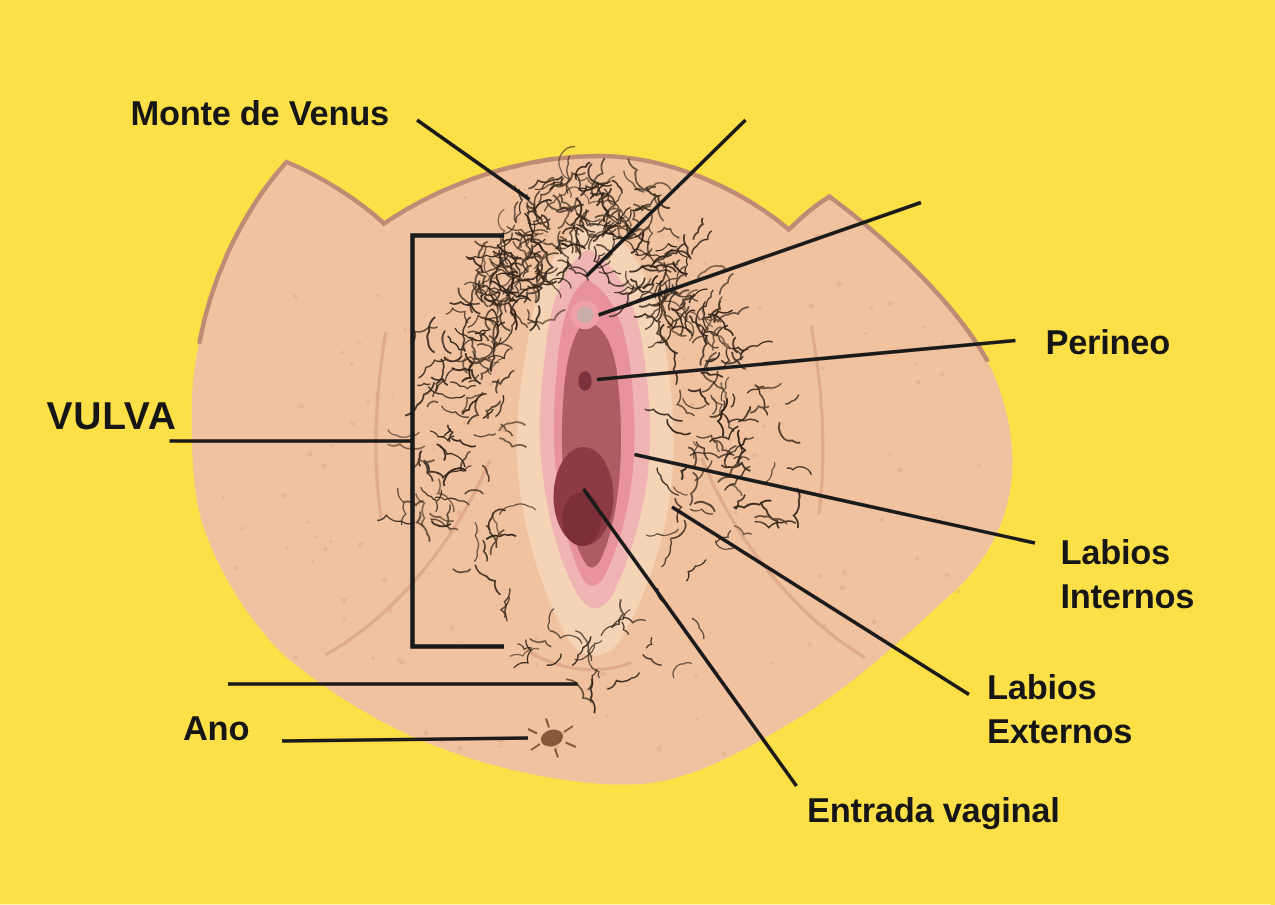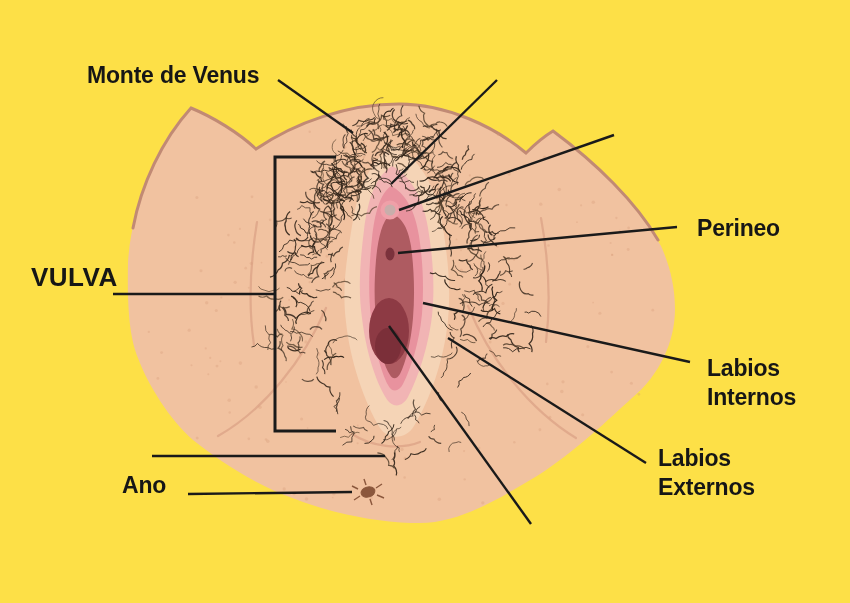--- a/index.html
+++ b/index.html
@@ -765,13 +765,14 @@
       <path class="leader" d="M 389,326 L 531,524"></path>
     </g>
   </svg>
 
   <div class="label" style="left:87px;top:62px">Monte de Venus</div>
   <div class="label" style="left:697px;top:215px">Perineo</div>
   <div class="label big" style="left:31px;top:264px">VULVA</div>
   <div class="label wrap" style="left:707px;top:354px;width:120px">Labios Internos</div>
   <div class="label wrap" style="left:658px;top:444px;width:125px">Labios Externos</div>
   <div class="label" style="left:122px;top:472px">Ano</div>
+  <div class="label" style="left:538px;top:527px">Entrada vaginal</div>
 </div>
 
 </body></html>

